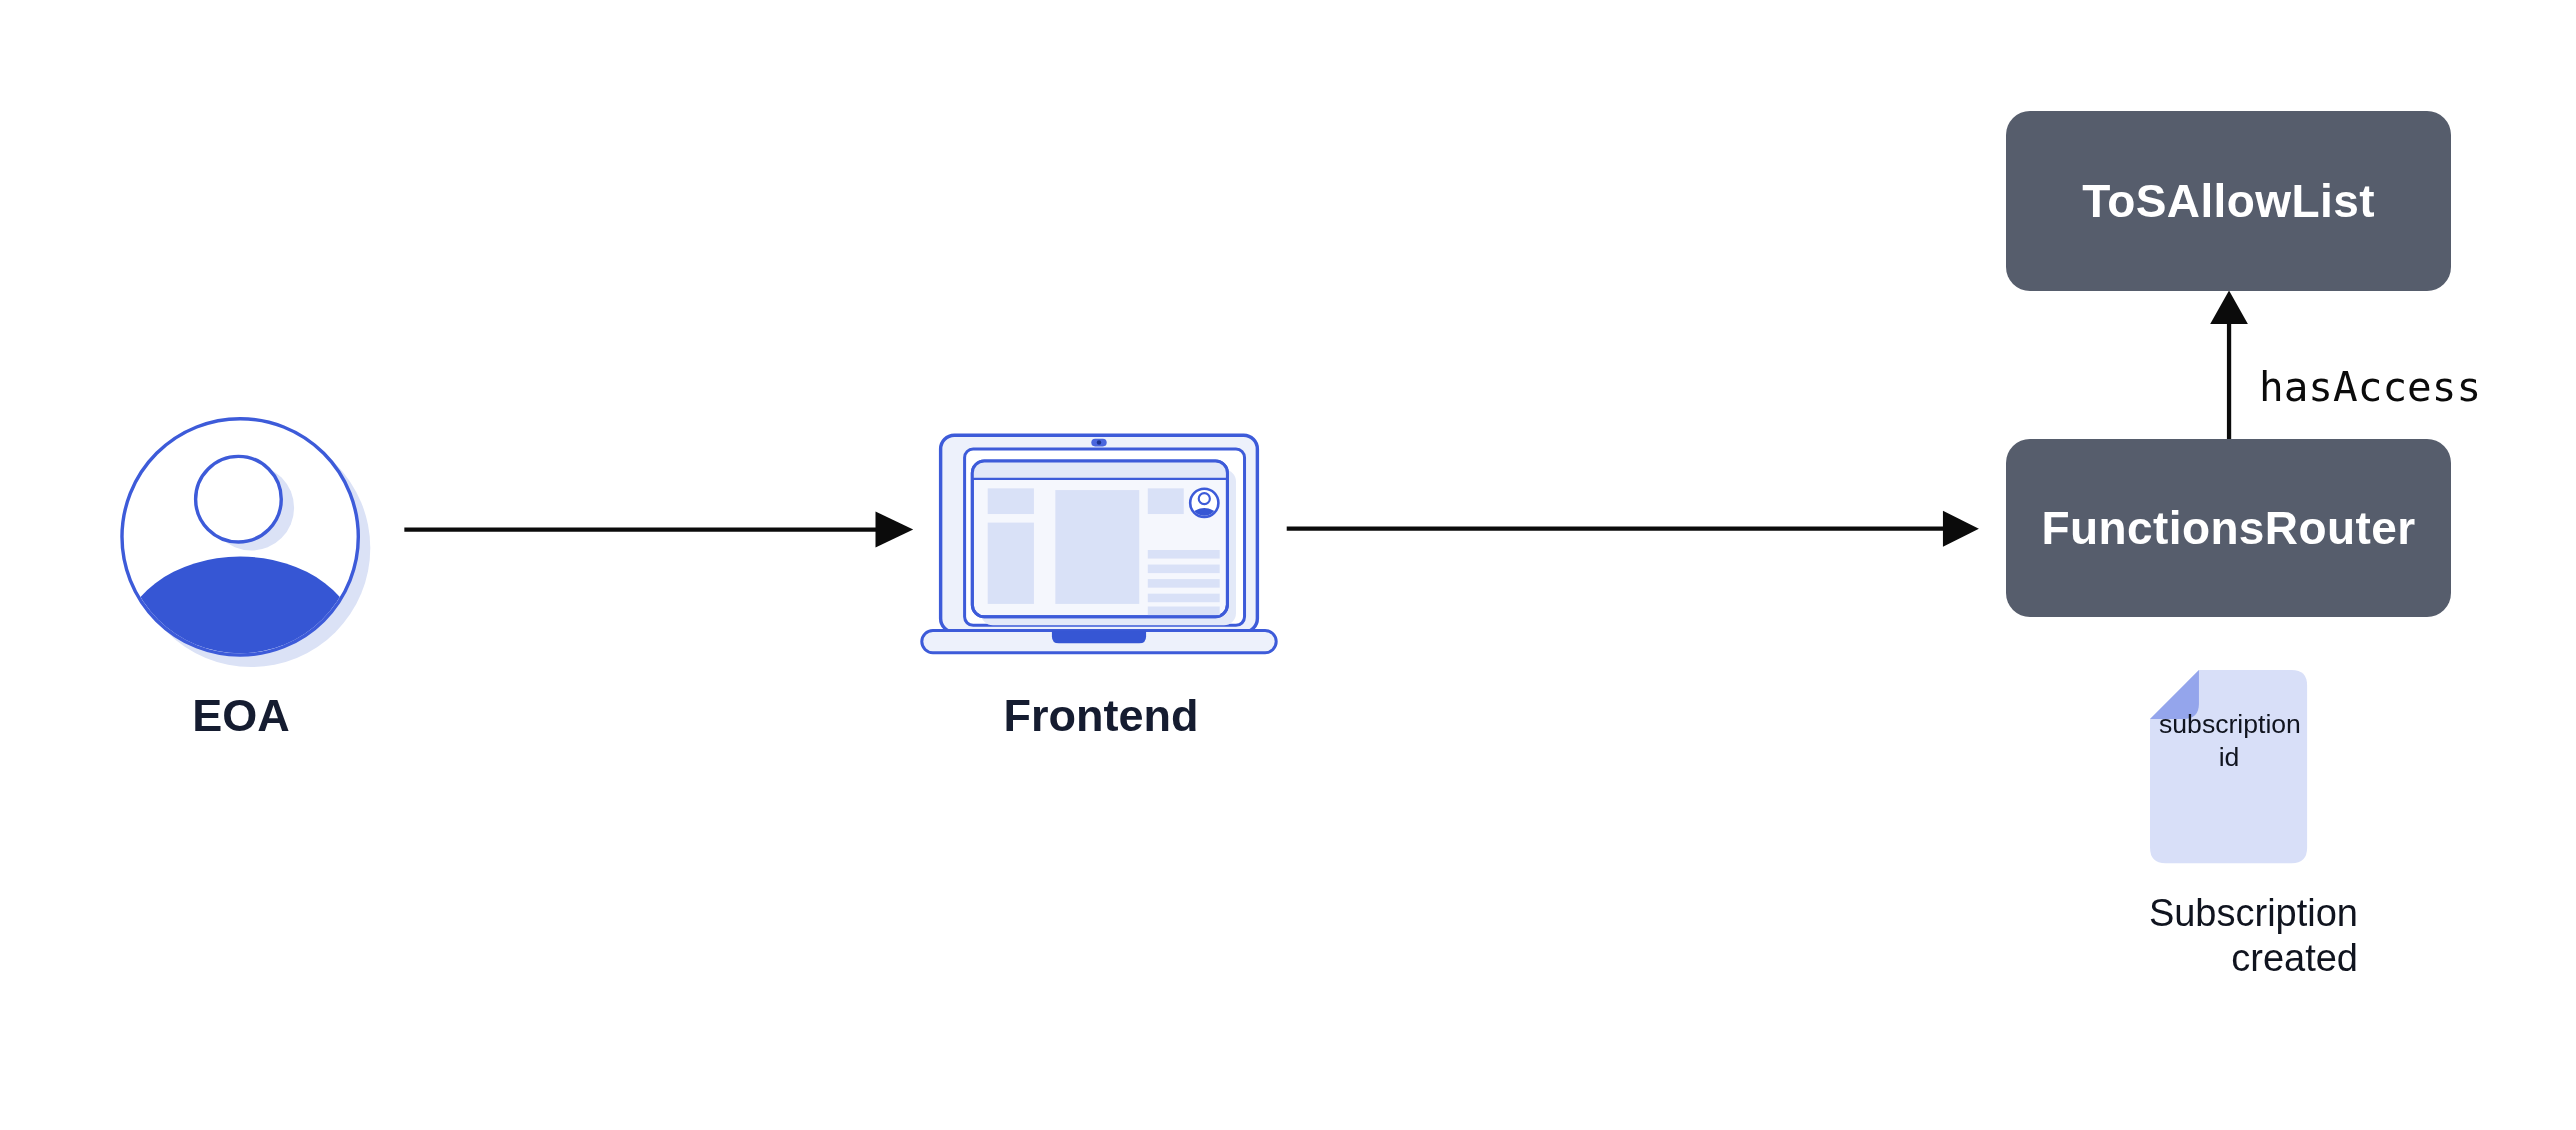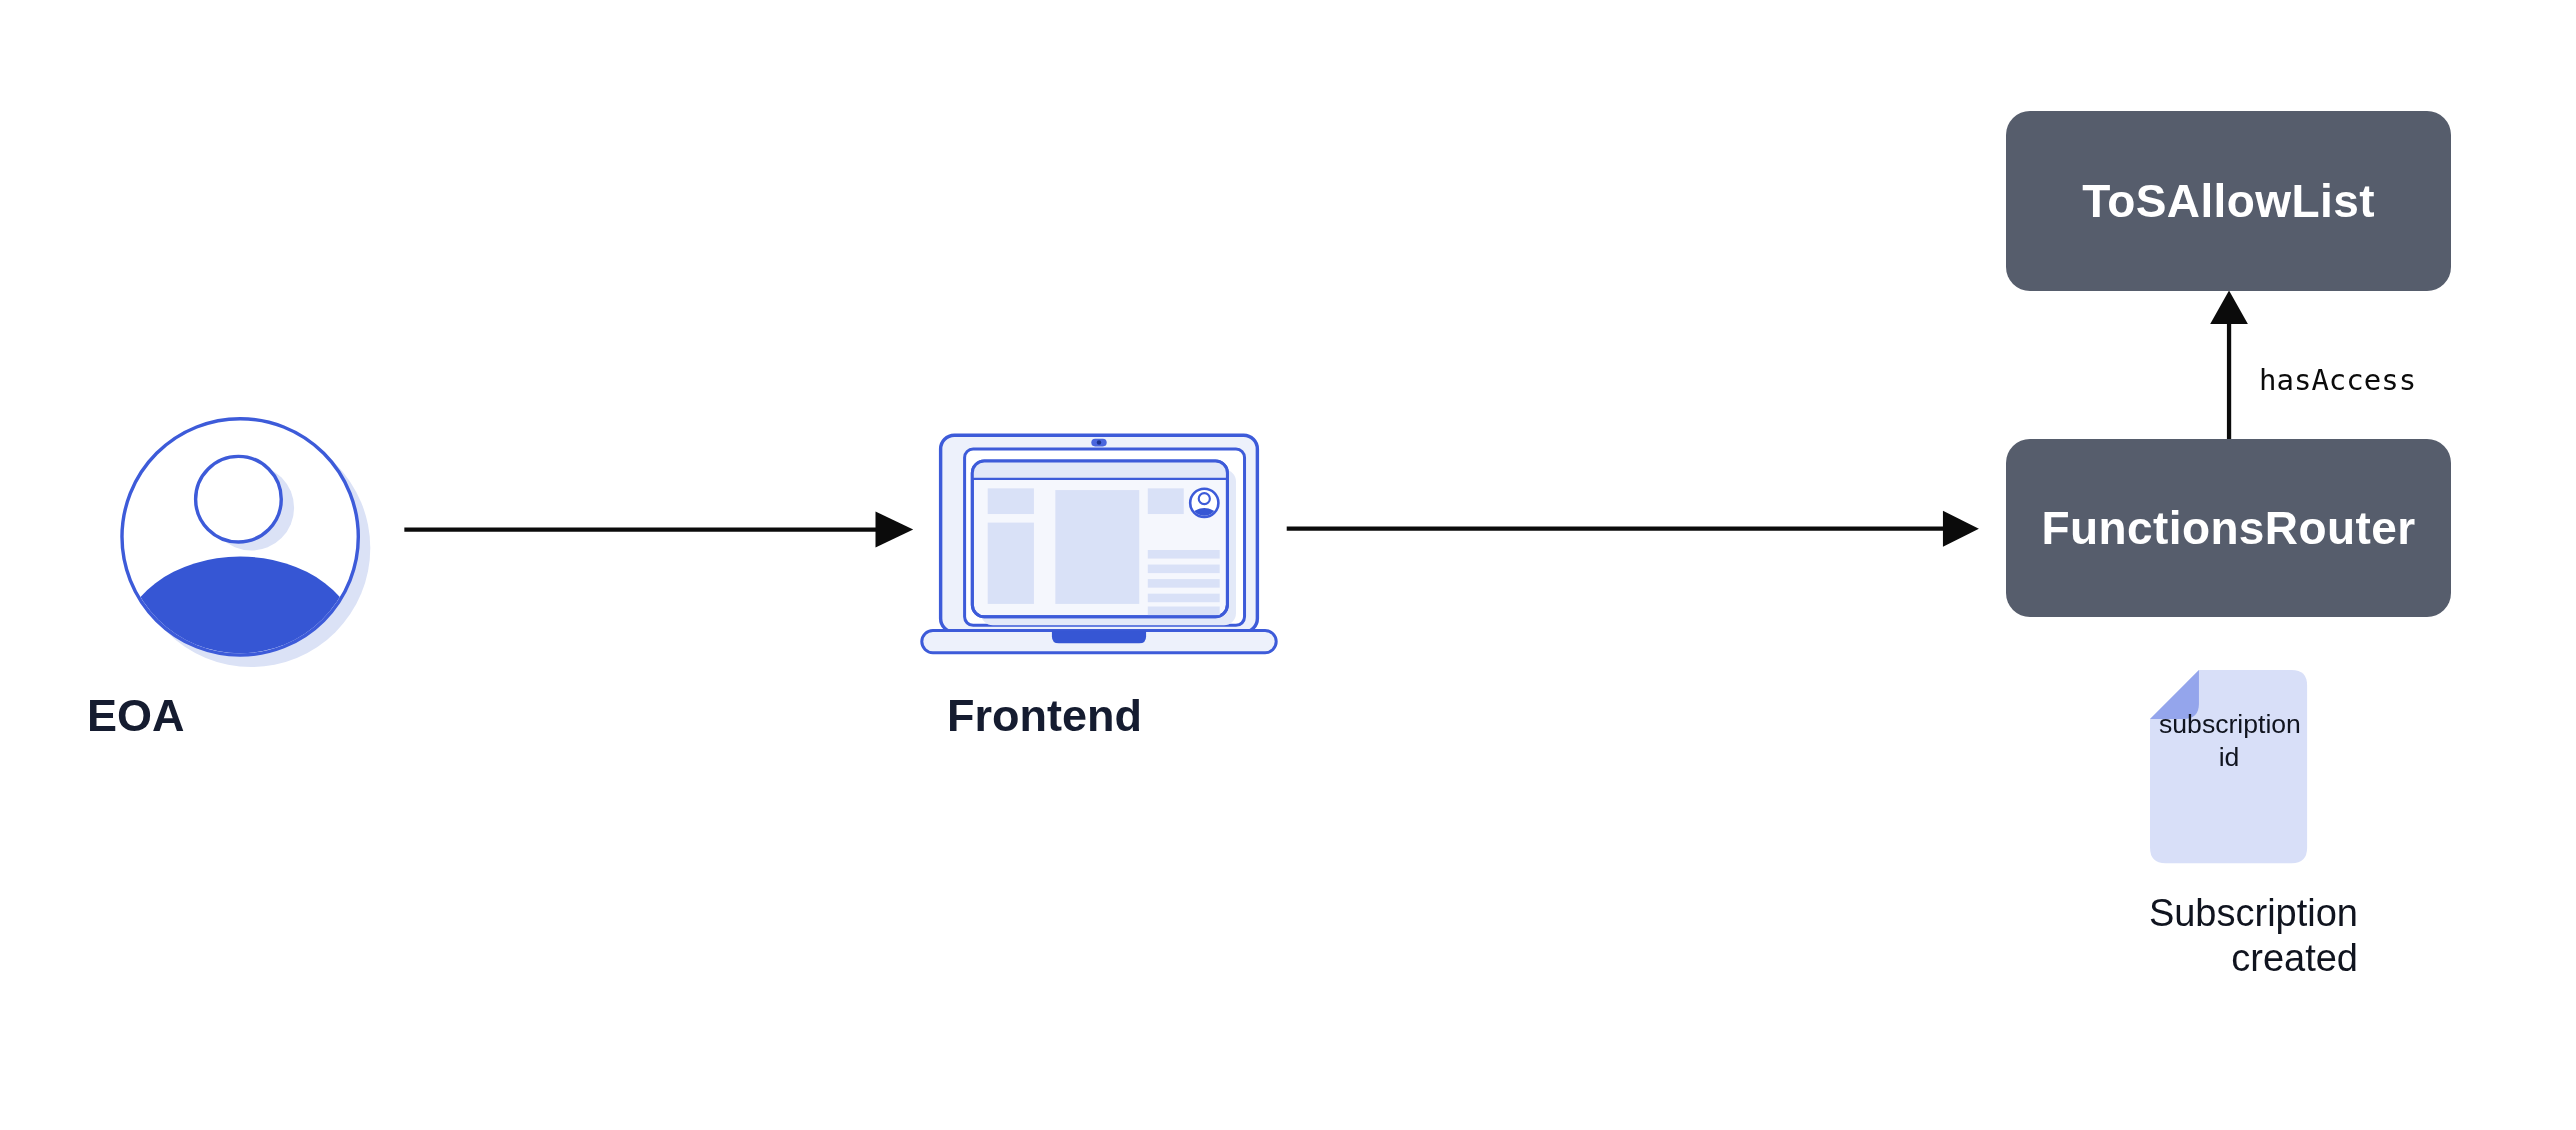--- a/index.html
+++ b/index.html
@@ -22,30 +22,30 @@
   .contract-box .box-label{
     color:#ffffff;
     font-size:46px;
     font-weight:bold;
     letter-spacing:0.4px;
   }
   
   .node-caption{
     position:absolute;
     width:308px;
-    text-align:left;
+    text-align:center;
     color:#151c30;
     font-size:45px;
     font-weight:bold;
   }
   
   .edge-label{
     position:absolute;
     font-family:"DejaVu Sans Mono", monospace;
-    font-size:29px;
+    font-size:41px;
     color:#0b0b0b;
     white-space:nowrap;
   }
   
   .doc-text{
     position:absolute;
     left:2159px;top:708px;
     width:140px;
     text-align:center;
     font-size:26.6px;

